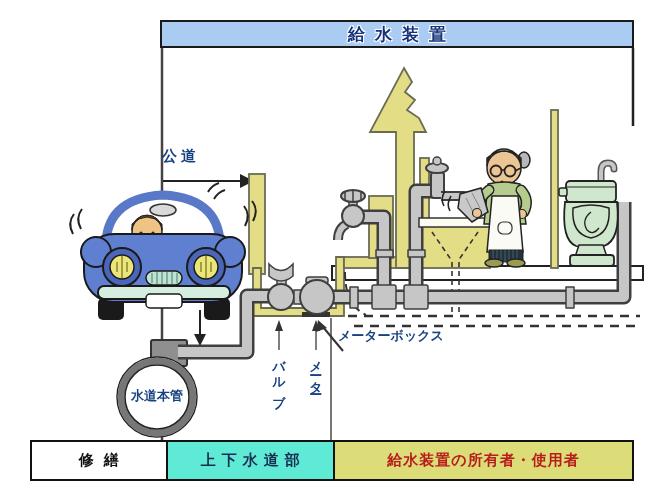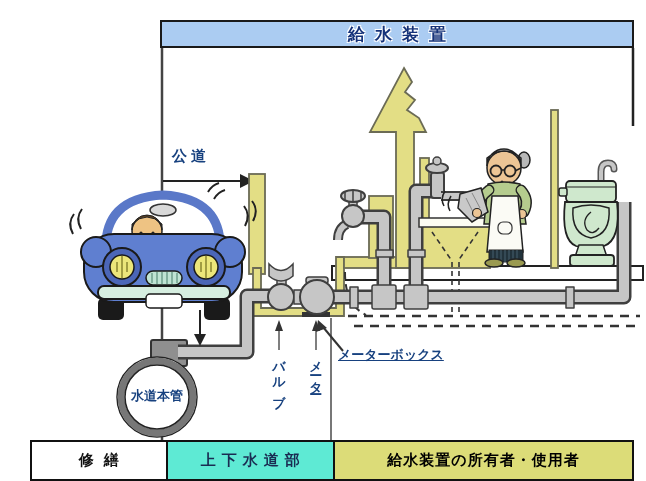--- a/index.html
+++ b/index.html
@@ -16,38 +16,38 @@
     display:flex;align-items:center;justify-content:center;
   }
   #banner .t{
     font-size:17px;font-weight:bold;color:#16337a;letter-spacing:10px;text-indent:10px;
     text-shadow:-1px -1px 0 #fff,1px -1px 0 #fff,-1px 1px 0 #fff,1px 1px 0 #fff;
   }
   
   .dlabel{
     color:#17417f;font-weight:bold;font-size:13px;line-height:1.1;white-space:nowrap;
   }
-  #lbl-road{left:172px;top:148px;font-size:15px;letter-spacing:4px;}
+  #lbl-road{left:162px;top:148px;font-size:15px;letter-spacing:4px;}
   #lbl-main{left:121px;top:389px;width:72px;text-align:center;}
   .v-label{writing-mode:vertical-rl;text-orientation:mixed;letter-spacing:2px;}
   #lbl-valve{left:271px;top:352px;height:60px;}
   #lbl-meter{left:308px;top:352px;height:70px;}
-  #lbl-meterbox{left:338px;top:348px;text-decoration:underline;}
+  #lbl-meterbox{left:338px;top:329px;}
   
   #footer{
     left:30px;top:440px;width:604px;height:41px;box-sizing:border-box;
     border:2px solid #111;display:flex;
   }
   #footer .cell{
     box-sizing:border-box;height:100%;display:flex;align-items:center;justify-content:center;
     font-size:15px;font-weight:bold;
   }
   #footer .c0{width:134px;background:#ffffff;color:#111;letter-spacing:10px;text-indent:10px;}
   #footer .c1{width:168px;background:#5eead4;color:#1a2c52;letter-spacing:6px;text-indent:6px;border-left:2px solid #111;}
-  #footer .c2{width:300px;background:#dcdc78;color:#000000;letter-spacing:1px;border-left:2px solid #111;}
+  #footer .c2{width:300px;background:#dcdc78;color:#b91c1c;letter-spacing:1px;border-left:2px solid #111;}
 </style>
 </head>
 <body>
 
 <div id="canvas">
 
   <svg class="abs" style="left:0;top:0" width="646" height="481" viewBox="0 0 646 481">
 
     <g>
       <line x1="162" y1="48" x2="162" y2="440" stroke="#444" stroke-width="2.5"></line>

